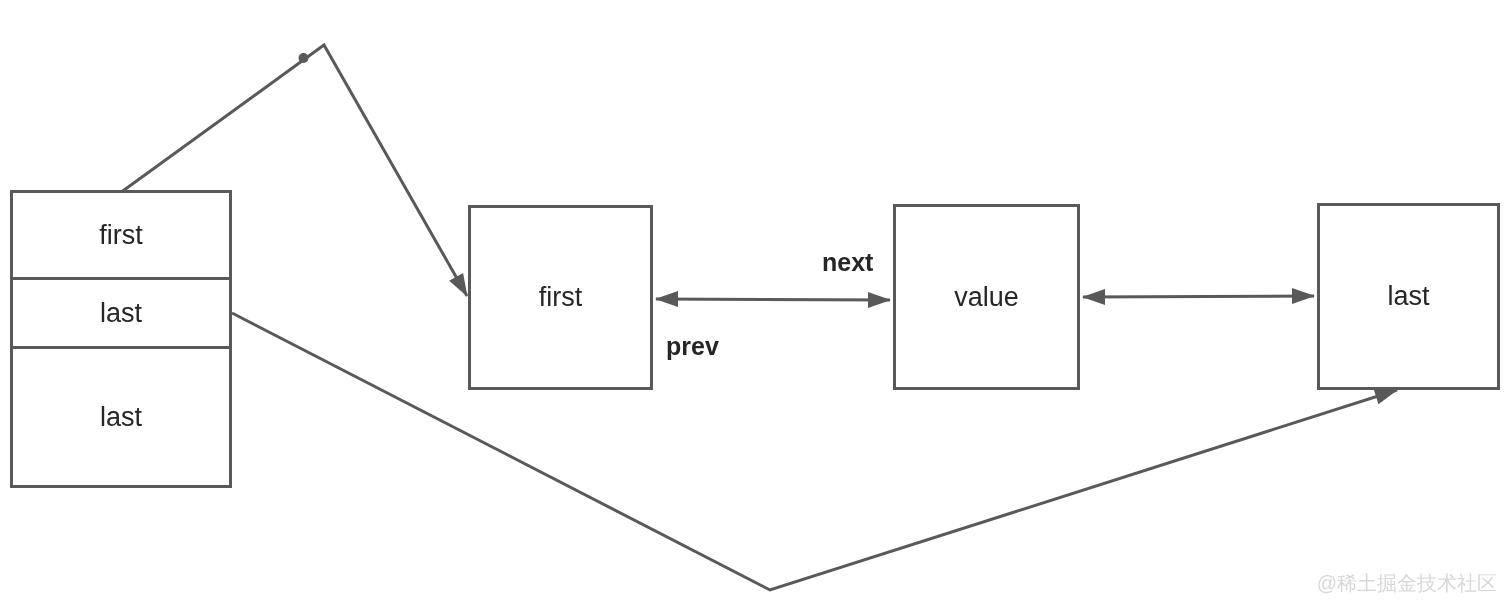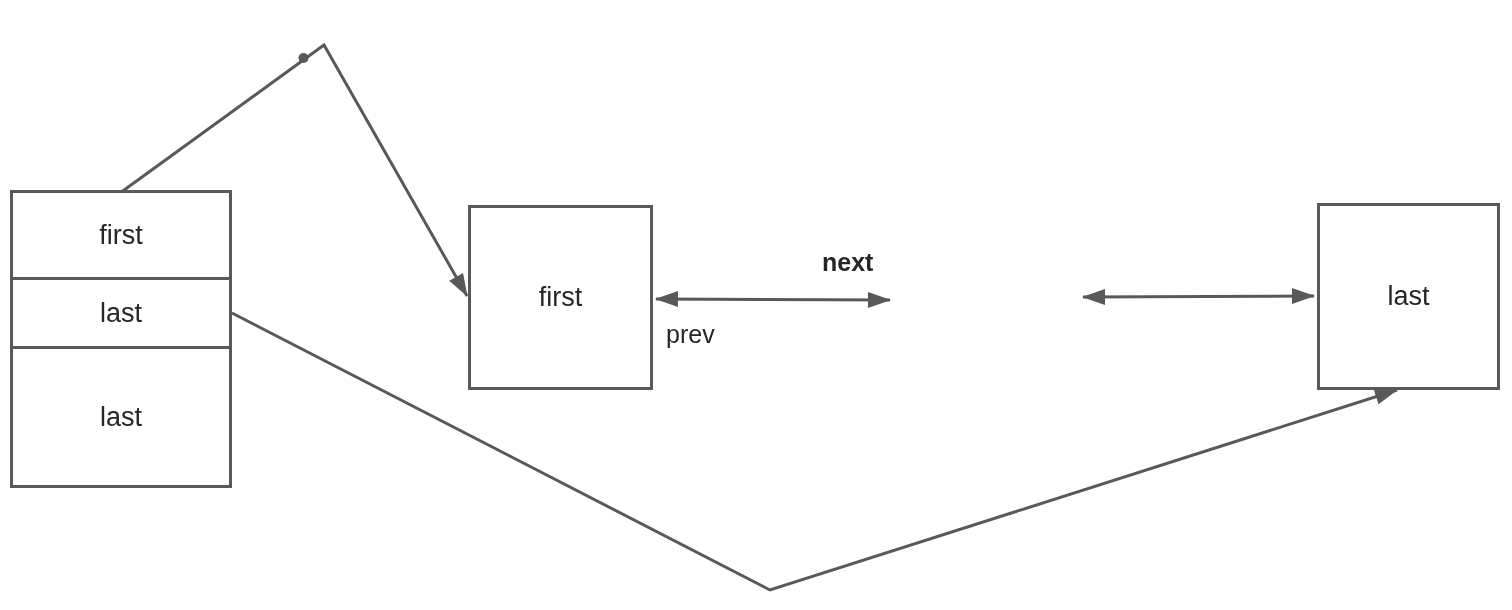--- a/index.html
+++ b/index.html
@@ -71,21 +71,21 @@
   .node-last  { left: 1317px; top: 203px; width: 183px; height: 187px; }
 
   
   .edge-label {
     position: absolute;
     font-size: 25px;
     color: var(--text);
     white-space: nowrap;
   }
   .label-next { left: 822px; top: 248px; font-weight: bold; }
-  .label-prev { left: 666px; top: 320px; }
+  .label-prev { left: 666px; top: 332px; font-weight: bold; }
 
   
   .watermark {
     position: absolute;
     right: 15px; bottom: 13px;
     font-size: 20px;
     color: var(--watermark);
     white-space: nowrap;
   }
 </style>
@@ -111,19 +111,21 @@
     <polyline points="232,313 770,590 1397,390" marker-end="url(#arr)"></polyline>
   </svg>
 
   <div class="header-box">
     <div class="header-cell">first</div>
     <div class="header-cell">last</div>
     <div class="header-cell">last</div>
   </div>
 
   <div class="node-box node-first">first</div>
+  <div class="node-box node-value">value</div>
   <div class="node-box node-last">last</div>
 
   <div class="edge-label label-next">next</div>
   <div class="edge-label label-prev">prev</div>
 
+  <div class="watermark">@稀土掘金技术社区</div>
 
 </div>
 
 </body></html>

